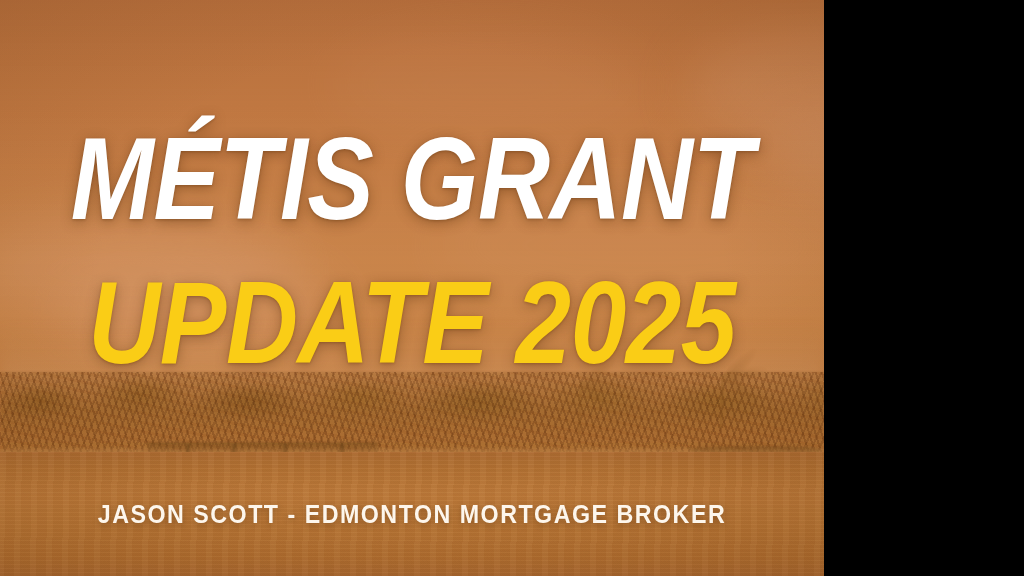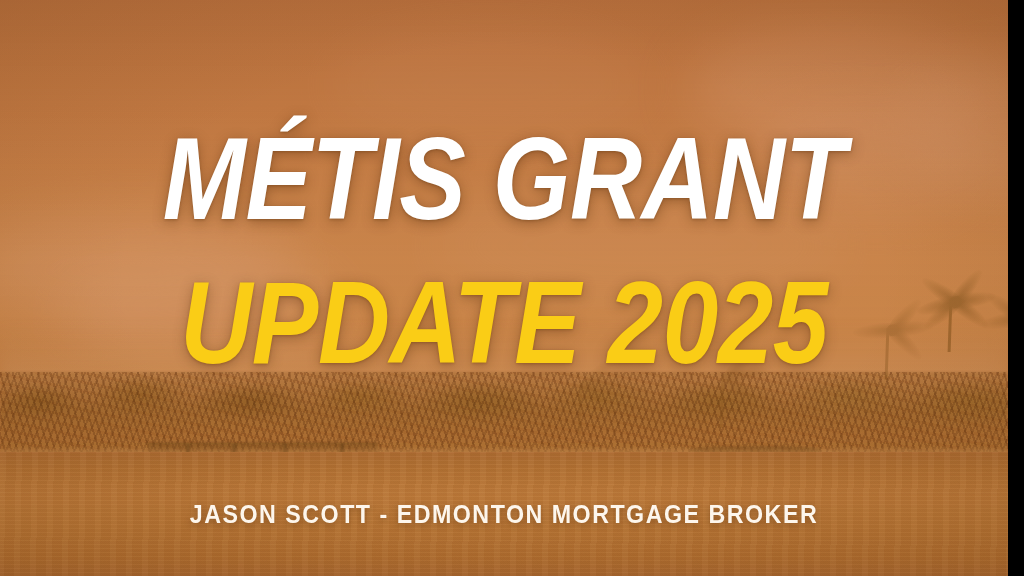--- a/index.html
+++ b/index.html
@@ -2,21 +2,21 @@
 <html><head>
 <meta charset="utf-8">
 <style>
   html, body {
     margin: 0;
     padding: 0;
     background: #000;
   }
   #thumbnail {
     position: relative;
-    width: 1008px;
+    width: 824px;
     height: 576px;
     overflow: hidden;
     font-family: "Liberation Sans", sans-serif;
     background: #c07c45;
   }
 
   
   .bg-layer { position: absolute; inset: 0; }
 
   

